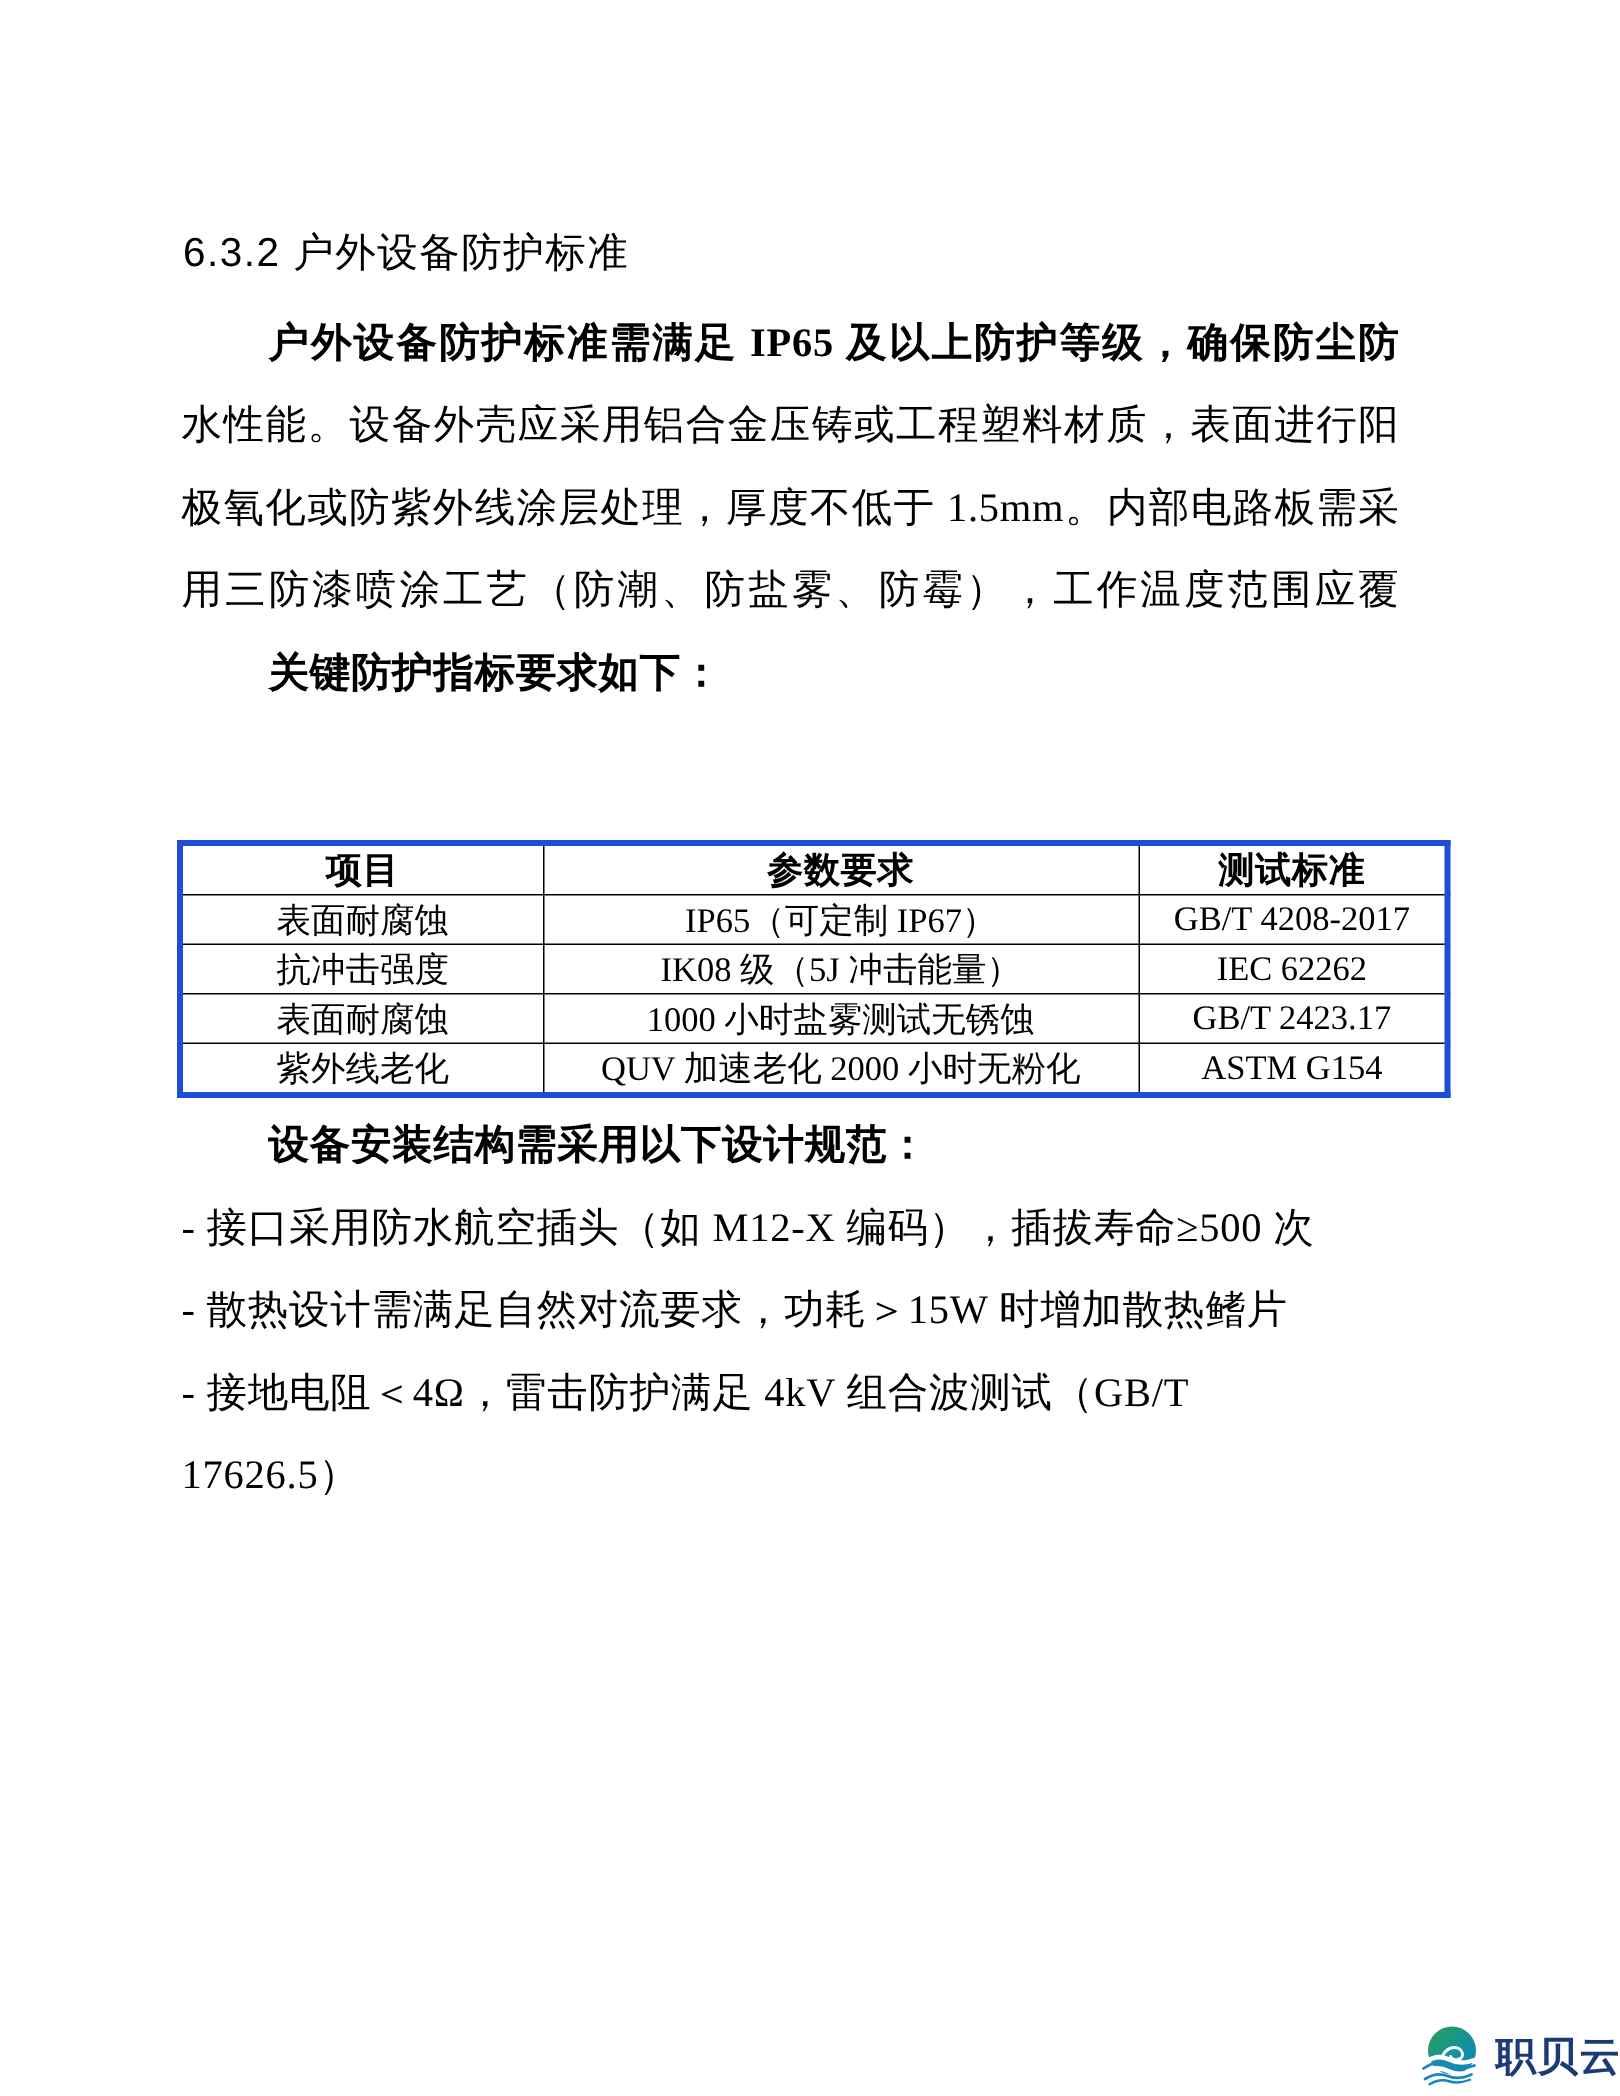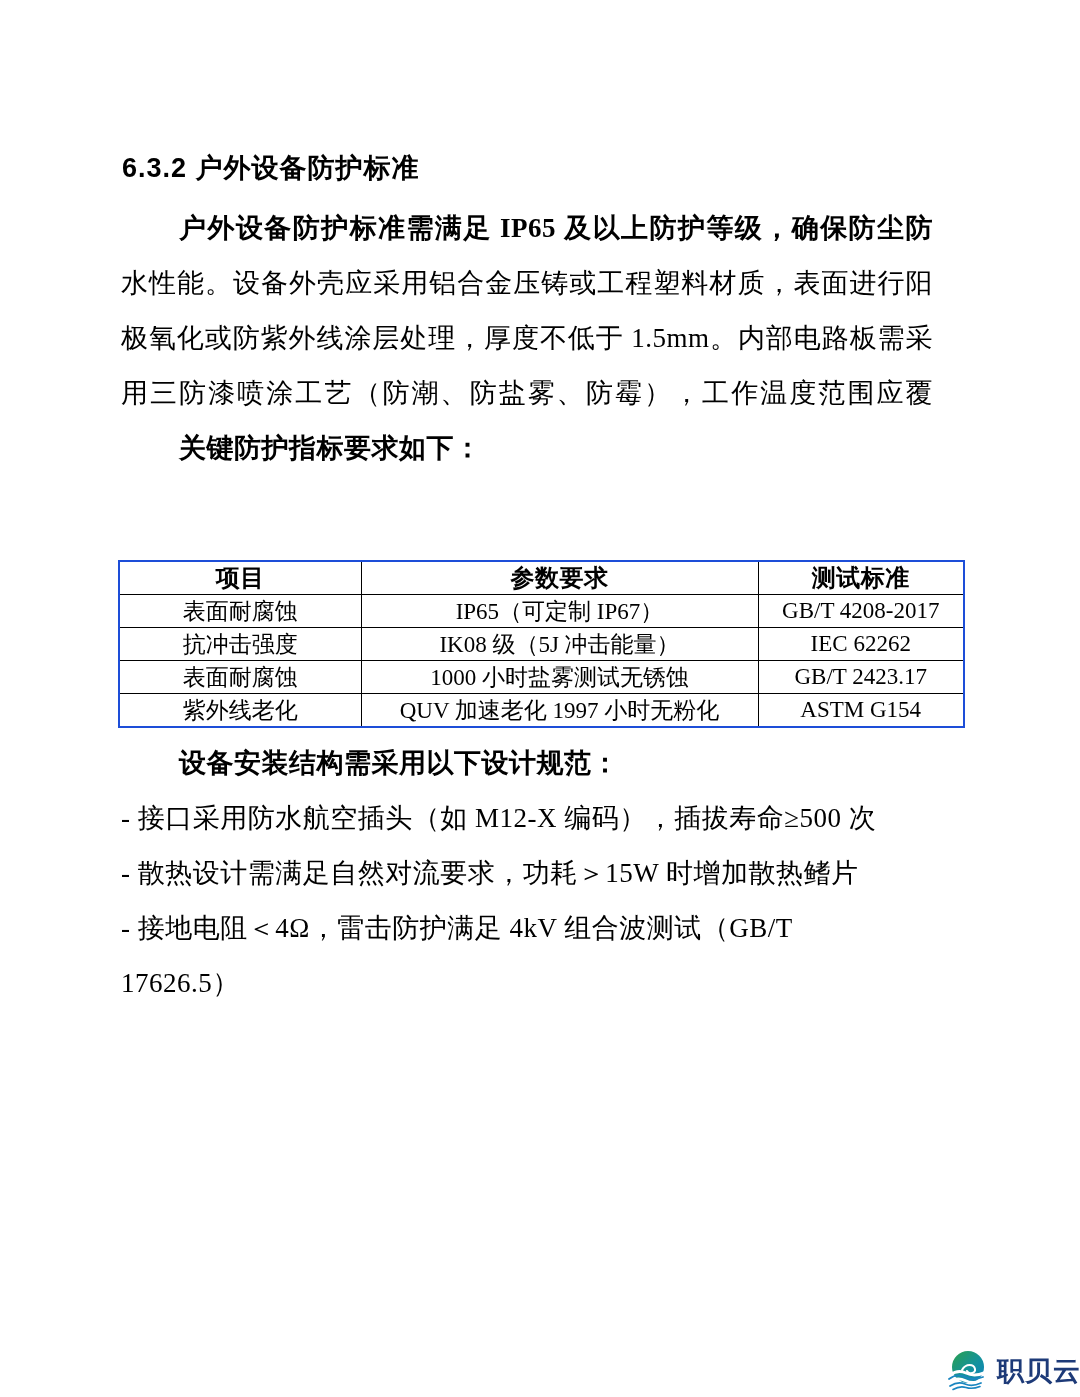--- a/index.html
+++ b/index.html
@@ -5,41 +5,41 @@
   html,body{margin:0;padding:0;}
   body{
     width:1080px;height:1397px;background:#ffffff;position:relative;
     font-family:"Liberation Serif","DejaVu Serif",serif;color:#000;
     overflow:hidden;
   }
   .page{position:absolute;inset:0;}
   .doc-heading{
     position:absolute;left:122px;top:150px;width:860px;
     font-family:"Liberation Sans","DejaVu Sans",sans-serif;
-    font-weight:bold;font-size:27px;letter-spacing:1px;white-space:nowrap;
+    font-weight:normal;font-size:27px;letter-spacing:1px;white-space:nowrap;
   }
   .para-block{
     position:absolute;left:121px;width:812px;
     font-size:27px;line-height:55px;letter-spacing:.5px;
   }
   .pb1{top:201px;}
   .pb2{top:736px;}
   .line{height:55px;white-space:nowrap;}
   .line.justify{white-space:normal;text-align:justify;text-align-last:justify;}
   .line.indent{padding-left:58px;font-weight:bold;}
   table.spec{
     position:absolute;left:118px;top:560px;width:845px;height:163px;
     border-collapse:collapse;table-layout:fixed;
     font-size:23px;
   }
   table.spec td,table.spec th{
     border:1px solid #000;text-align:center;vertical-align:middle;
     padding:0 4px;height:32px;white-space:nowrap;overflow:hidden;
   }
-  table.spec{border:2px solid #1d4ed8;}
+  table.spec{border:4px solid #1d4ed8;}
   table.spec th{
     font-family:"Liberation Sans","DejaVu Sans",sans-serif;
     font-weight:bold;font-size:24px;letter-spacing:.5px;
   }
   .logo{
     position:absolute;left:948px;top:1350px;height:42px;
     display:flex;align-items:center;gap:5px;
   }
   .logo-text{
     font-family:"Liberation Sans","DejaVu Sans",sans-serif;
@@ -84,21 +84,21 @@
       <td>IK08 级（5J 冲击能量）</td>
       <td>IEC 62262</td>
     </tr>
     <tr>
       <td>表面耐腐蚀</td>
       <td>1000 小时盐雾测试无锈蚀</td>
       <td>GB/T 2423.17</td>
     </tr>
     <tr>
       <td>紫外线老化</td>
-      <td>QUV 加速老化 1997 小时无粉化</td>
+      <td>QUV 加速老化 2000 小时无粉化</td>
       <td>ASTM G154</td>
     </tr>
   </tbody>
     </table>
 
   <div class="para-block pb2">
     <div class="line indent">设备安装结构需采用以下设计规范：</div>
     <div class="line">- 接口采用防水航空插头（如 M12-X 编码），插拔寿命≥500 次</div>
     <div class="line">- 散热设计需满足自然对流要求，功耗＞15W 时增加散热鳍片</div>
     <div class="line">- 接地电阻＜4Ω，雷击防护满足 4kV 组合波测试（GB/T</div>

